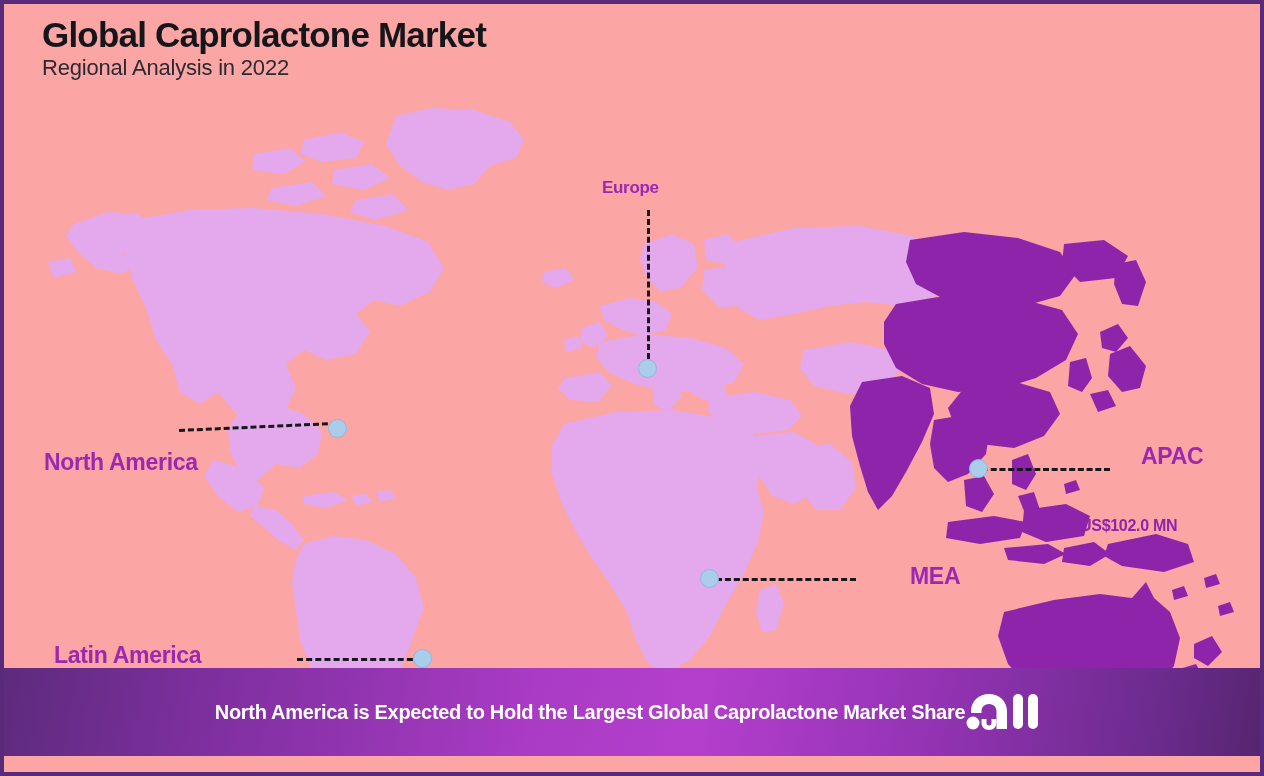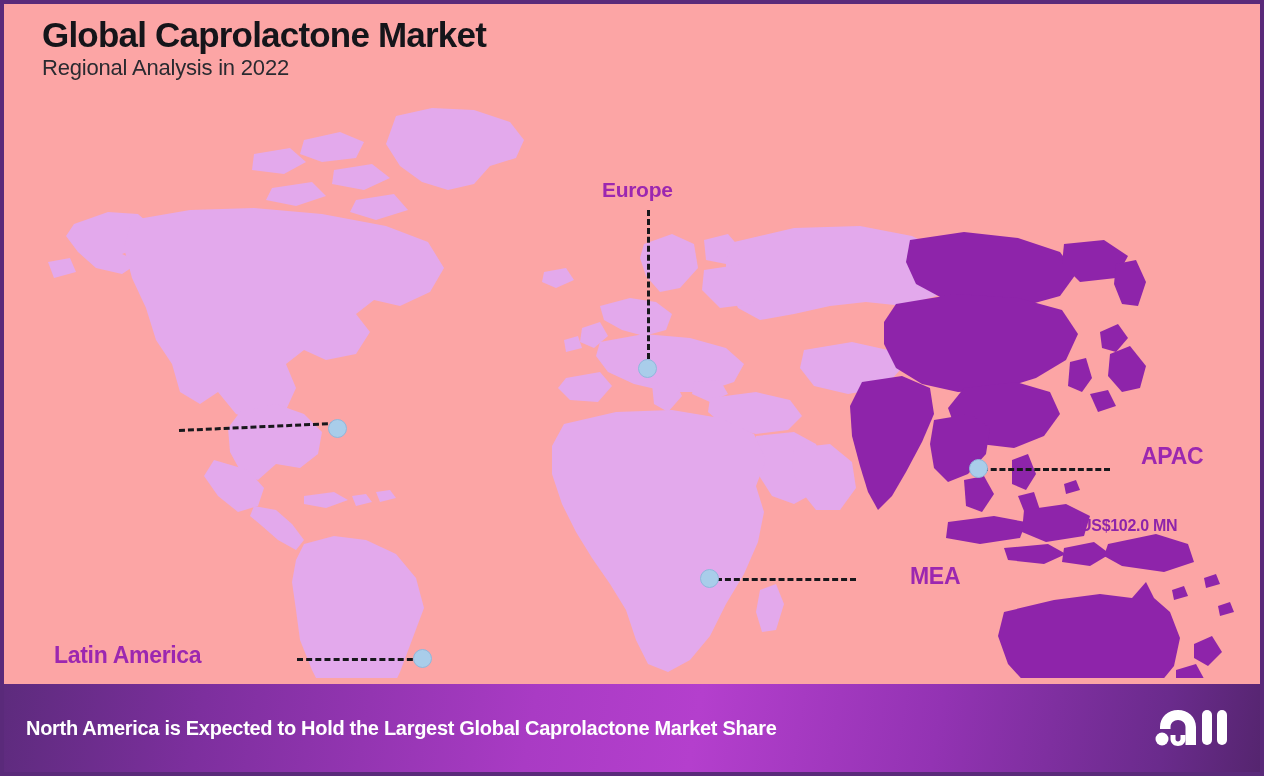--- a/index.html
+++ b/index.html
@@ -39,21 +39,21 @@
   
   .region-label {
     position:absolute; z-index:8;
     font-weight:700; color:#9c27b0;
     letter-spacing:-0.3px; line-height:1.12;
     white-space:nowrap;
   }
   .region-label.big   { font-size:23px; }
   .region-label.val   { font-size:16px; color:#8e24aa;margin-top:44px; }
 
-  #label-europe        { left:598px; top:86px; font-size:21px; }
+  #label-europe        { left:598px; top:86px; font-size:17px; }
   #label-north-america { left:40px;  top:358px; }
   #label-latin-america { left:50px;  top:551px; }
   #label-mea           { left:906px; top:472px; }
   #label-apac          { left:1117px; top:352px;margin-left:20px; }
   #label-apac-value    { left:1076px; top:381px; }
 
   .leader { position:absolute; z-index:7; }
   .leader-h {
     height:0; border-top:3px dashed #18181c;
   }
@@ -74,24 +74,24 @@
     border:1px solid #8fb8dd;
   }
   #marker-europe        { left:634px; top:267px; }
   #marker-north-america { left:324px; top:327px; }
   #marker-latin-america { left:409px; top:557px; }
   #marker-mea           { left:696px; top:477px; }
   #marker-apac          { left:965px; top:367px; }
 
   
   #footer-banner {
-    position:absolute; left:0; bottom:0;
+    position:absolute; left:0; bottom:16px;
     width:1256px; height:88px;
     background:linear-gradient(100deg,#5d2b7d 0%,#7d2f9e 16%,#a93bc4 42%,#b43fcd 55%,#9333b3 74%,#6a2b8c 92%,#55256f 100%);
-    display:flex; align-items:center; justify-content:space-between;
+    display:flex; align-items:center; justify-content:center;
     padding:0 28px 0 22px;
   }
   #banner-text {
     font-size:20px; font-weight:700; color:#ffffff;
     line-height:1.34; letter-spacing:-0.3px;
     max-width:860px;
   }
 
   
   #brand-logo { display:flex; align-items:center; gap:13px; padding-right:4px; }
@@ -244,20 +244,21 @@
     <div class="marker" id="marker-mea"></div>
     <div class="marker" id="marker-apac"></div>
 
     <div class="leader leader-v" id="leader-europe"></div>
     <div class="leader leader-h" id="leader-north-america"></div>
     <div class="leader leader-h" id="leader-latin-america"></div>
     <div class="leader leader-h" id="leader-mea"></div>
     <div class="leader leader-h" id="leader-apac"></div>
 
     <div class="region-label big" id="label-europe">Europe</div>
+    <div class="region-label big" id="label-north-america">North America</div>
     <div class="region-label big" id="label-latin-america">Latin America</div>
     <div class="region-label big" id="label-mea">MEA</div>
     <div class="region-label big" id="label-apac">APAC</div>
     <div class="region-label val" id="label-apac-value">US$102.0 MN</div>
   </div>
 
   <div id="footer-banner">
     <div id="banner-text">North America is Expected to Hold the Largest Global Caprolactone Market Share</div>
 
     <div id="brand-logo">

